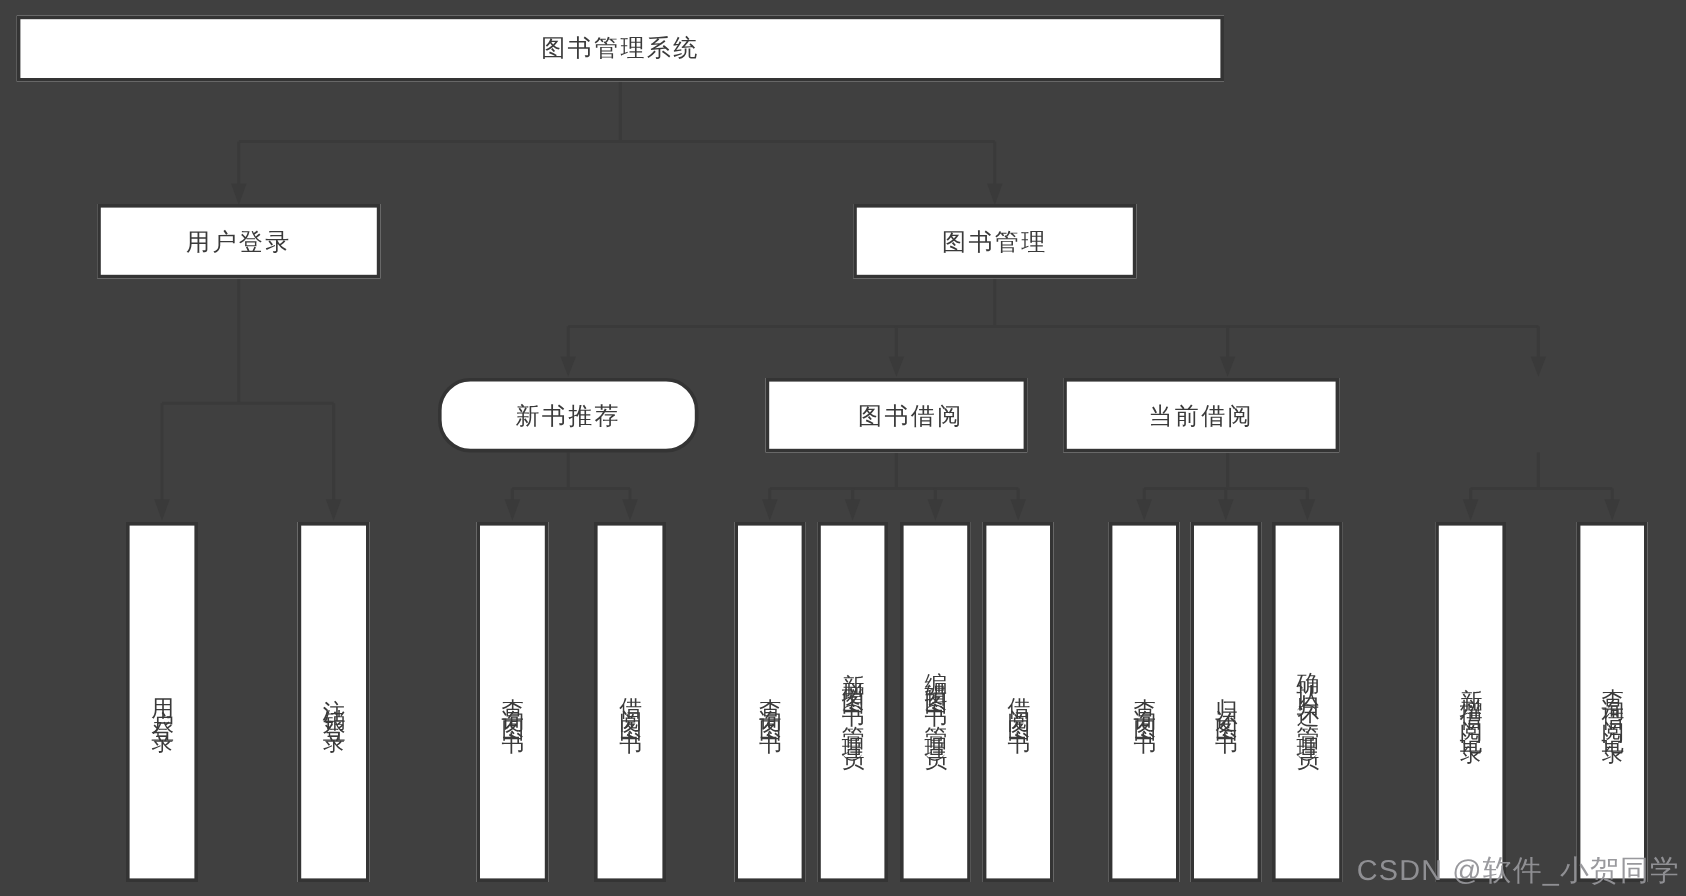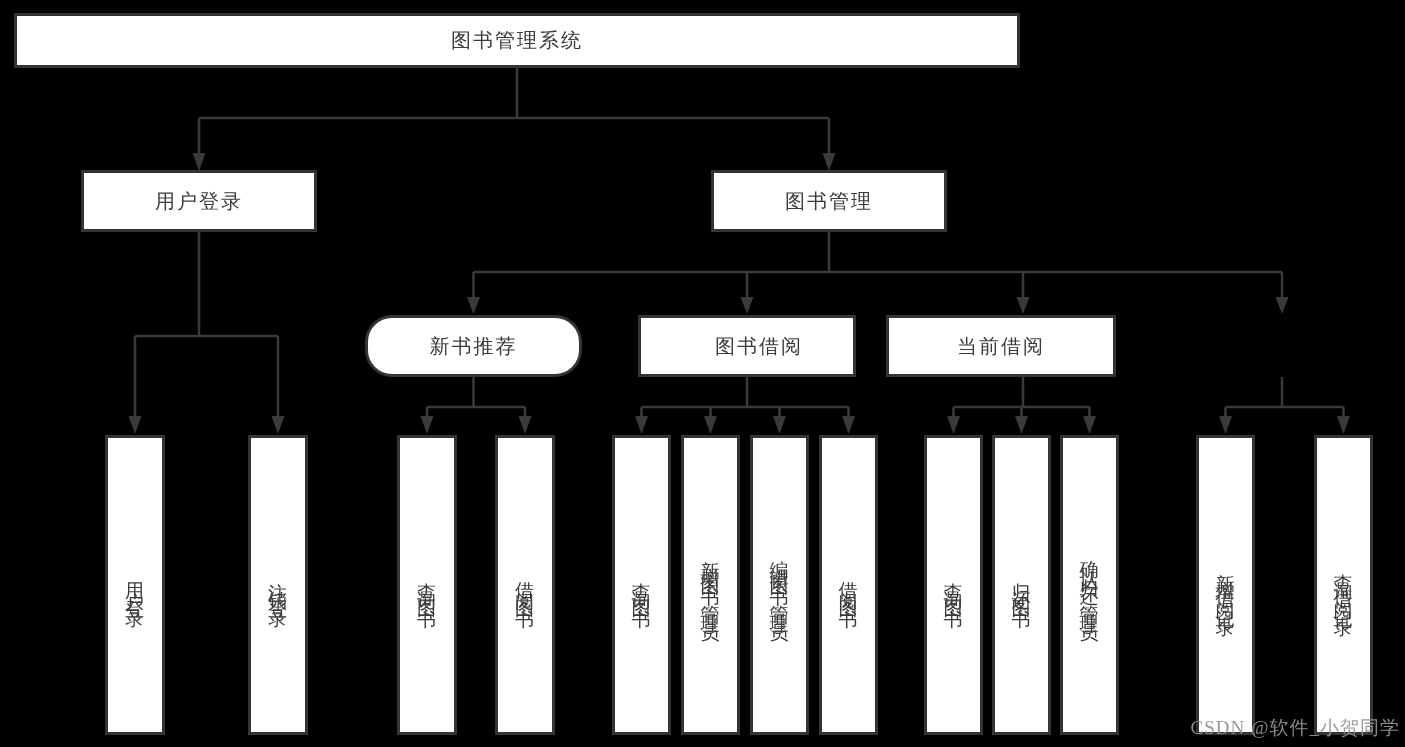--- a/index.html
+++ b/index.html
@@ -1,20 +1,20 @@
 <!DOCTYPE html>
 <html lang="zh"><head>
 <meta charset="utf-8">
 <style>
   html, body { margin: 0; padding: 0; background: #ffffff; }
   #canvas {
     position: relative;
     width: 1405px;
     height: 747px;
-    background: #000000;
+    background: #404040;
     font-family: "Liberation Sans", "DejaVu Sans", sans-serif;
     overflow: hidden;
   }
   #connectors {
     position: absolute;
     left: 0; top: 0;
     width: 1405px; height: 747px;
   }
   .box {
     position: absolute;
@@ -61,26 +61,25 @@
   .lf-c3 { left: 819px; width: 59px; }
   .lf-d0 { left: 924px; width: 59px; }
   .lf-d1 { left: 992px; width: 59px; }
   .lf-d2 { left: 1060px; width: 59px; }
   .lf-e0 { left: 1196px; width: 59px; }
   .lf-e1 { left: 1314px; width: 59px; }
   .watermark {
     position: absolute;
     right: 5px;
     bottom: 6px;
-    font-size: 19px;
+    font-size: 24px;
     color: rgba(148, 148, 152, 0.95);
     letter-spacing: 1px;
     z-index: 5;
     white-space: nowrap;
-    font-family: Liberation Serif, serif;
   }
 </style>
 </head>
 <body>
 
 <div id="canvas">
 
   <svg id="connectors" viewBox="0 0 1405 747" xmlns="http://www.w3.org/2000/svg">
     <g stroke="#3a3a3a" stroke-width="2.5" fill="none">
 

